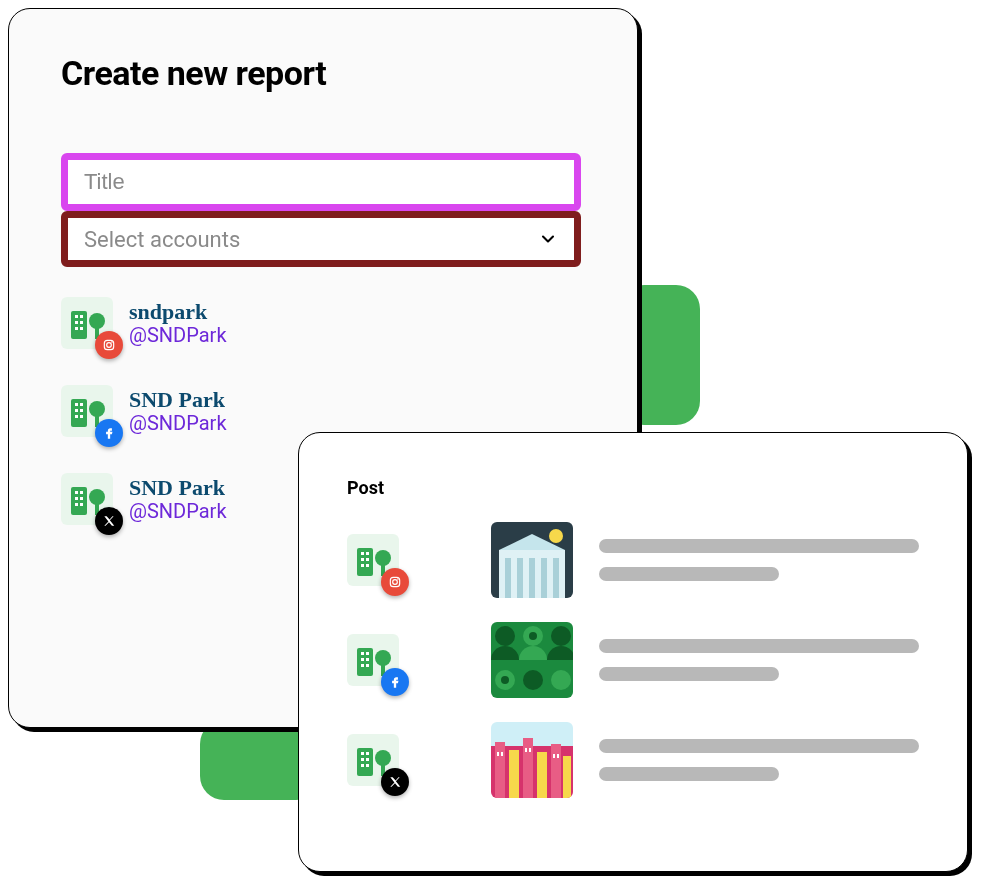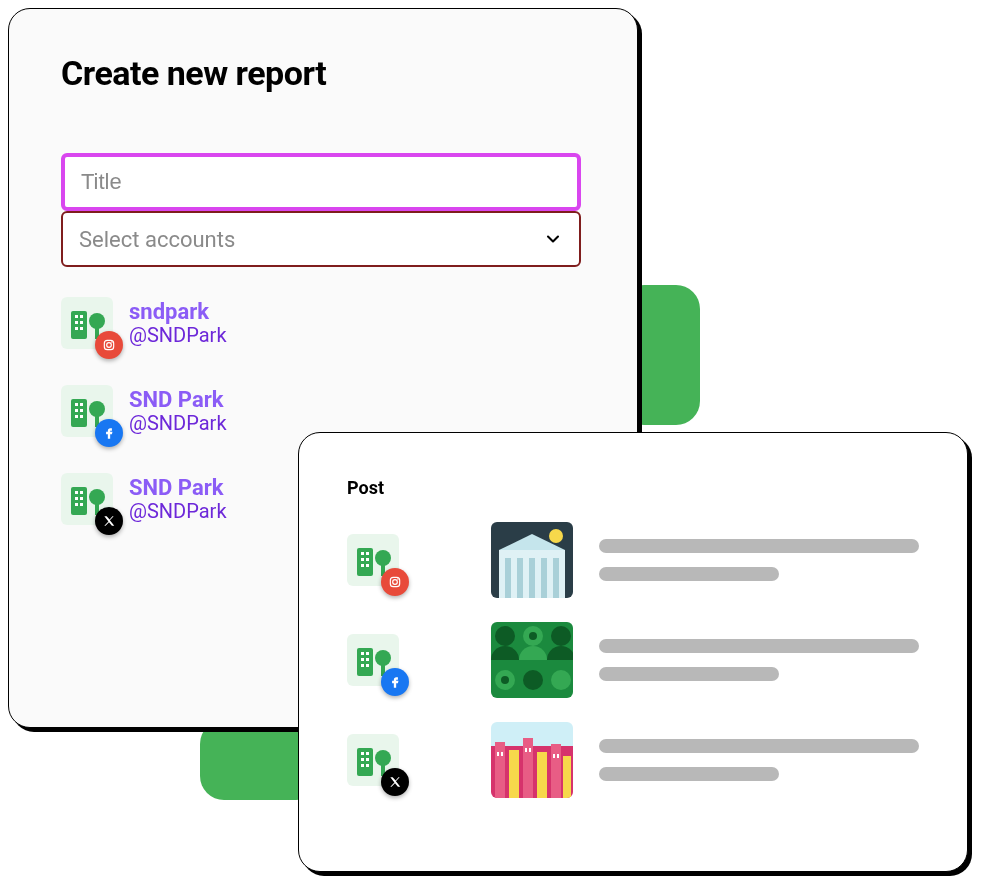--- a/index.html
+++ b/index.html
@@ -46,40 +46,40 @@
   .create-title {
     font-size: 34px;
     font-weight: 700;
     color: #000;
     letter-spacing: -0.5px;
     margin-bottom: 60px;
   }
   .title-input {
     width: 520px;
     height: 58px;
-    border: 4px solid #d946ef;
+    border: 7px solid #d946ef;
     border-radius: 6px;
     background: #fff;
     padding: 0 16px;
     font-size: 22px;
     color: #000;
   }
   .title-input::placeholder { color: #8a8a8a; }
   .section-heading {
     font-size: 27px;
     font-weight: 700;
     color: #000;
     margin-top: 54px;
     margin-bottom: 26px;
     letter-spacing: -0.3px;
   }
   .select-wrap {
     width: 520px;
     height: 56px;
-    border: 2px solid #7f1d1d;
+    border: 7px solid #7f1d1d;
     border-radius: 6px;
     background: #fff;
     display: flex;
     align-items: center;
     justify-content: space-between;
     padding: 0 16px;
     cursor: pointer;
   }
   .select-placeholder {
     font-size: 22px;
@@ -128,21 +128,21 @@
     display: flex;
     align-items: center;
     justify-content: center;
     box-shadow: 0 2px 4px rgba(0,0,0,0.3);
   }
   .badge-ig { background: #e84a3a; }
   .badge-fb { background: #1877f2; }
   .badge-x  { background: #000; }
   .platform-badge svg { width: 14px; height: 14px; }
   .account-text { display:flex; flex-direction:column; }
-  .account-name { font-size: 22px; font-weight:700; color:#8b5cf6; line-height:1.15; }
+  .account-name { font-size: 22px; font-weight:700; color:#0c4a6e; line-height:1.15;font-family:Liberation Serif, serif; }
   .account-handle { font-size: 20px; color:#6d28d9; line-height:1.15; }
 
   .table-card {
     top: 432px;
     left: 298px;
     width: 670px;
     height: 440px;
     padding: 44px 48px;
   }
   .table-head {

